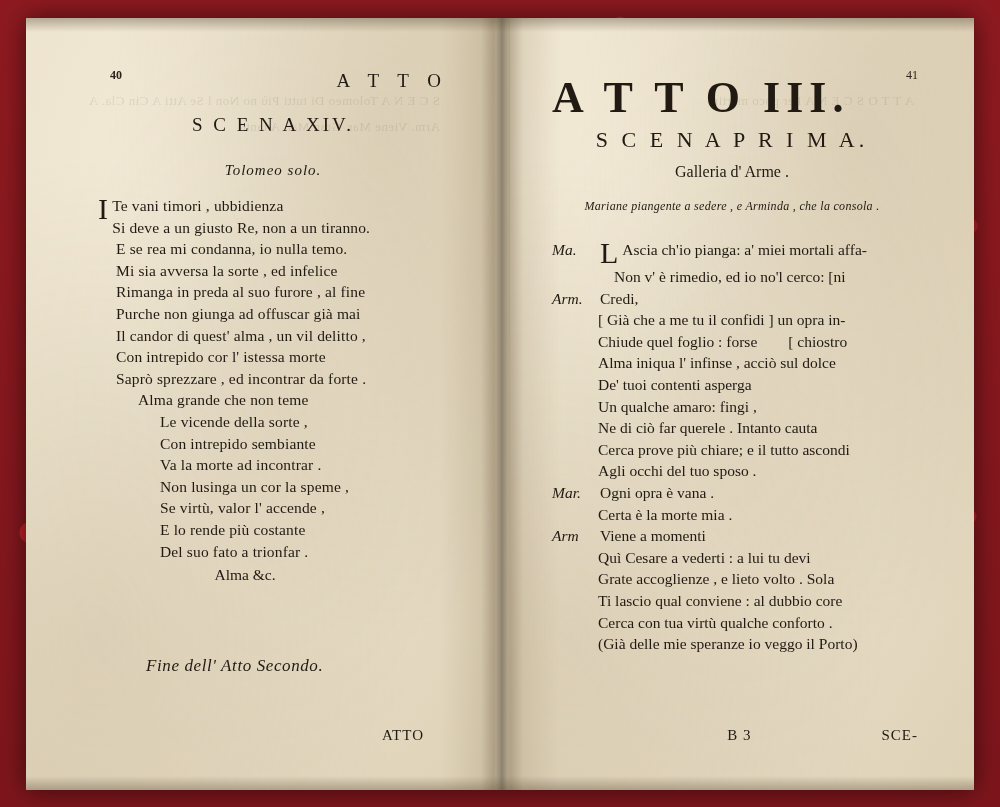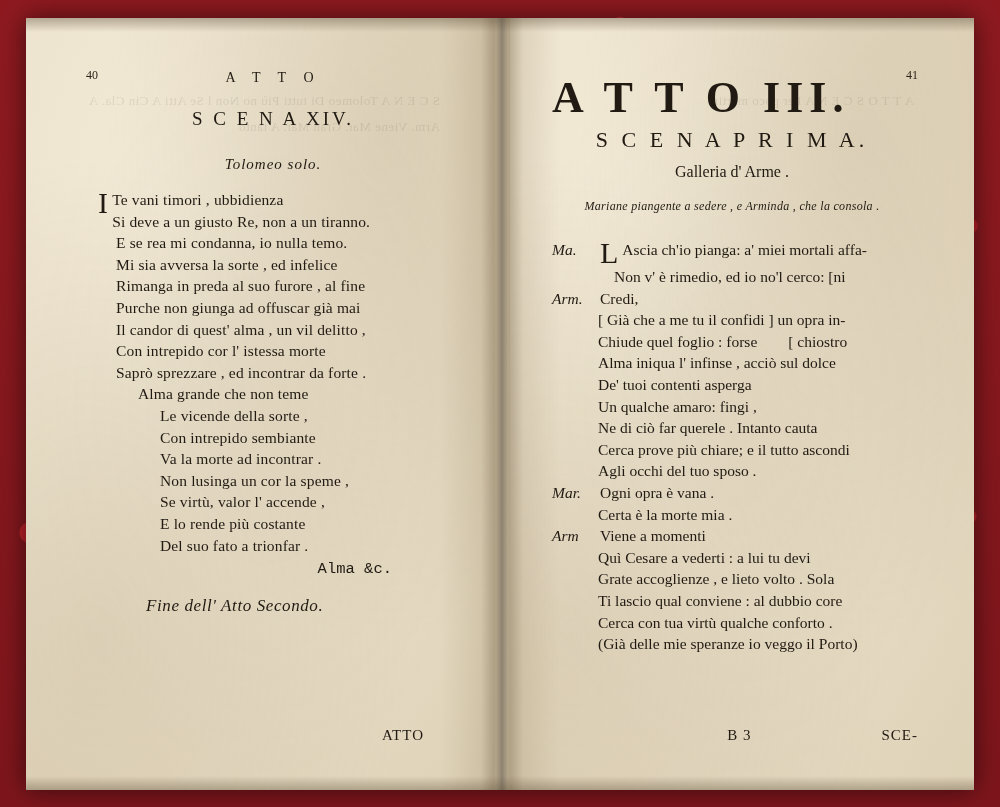--- a/index.html
+++ b/index.html
@@ -123,26 +123,26 @@
   .left .content  { padding: 52px 52px 24px 72px; }
   .right .content { padding: 48px 62px 24px 52px; }
 
   .folio {
     position: absolute;
     top: 50px;
     font-size: 12px;
     color: #2b2319;
     font-family: "Liberation Serif", serif;
   }
-  .folio.l { left: 60px; }
+  .folio.l { left: 84px; font-weight: bold; }
   .folio.r { right: 56px; }
 
   .runhead {
-    text-align: center;
-    font-size: 14px;
+    text-align: right;
+    font-size: 19px;
     letter-spacing: 7px;
     margin: 0 0 8px 0;
     font-family: "Liberation Serif", serif;
   }
   .scenehead {
     text-align: center;
     font-size: 19px;
     letter-spacing: 3px;
     margin: 22px 0 26px 0;
   }
@@ -166,32 +166,31 @@
 
   .dropcap {
     float: left;
     font-size: 30px;
     line-height: 26px;
     padding: 1px 4px 0 0;
     font-family: "Liberation Serif", serif;
   }
 
   .closing {
-    margin-top: 18px;
+    margin-top: 72px;
     font-style: italic;
     font-size: 17px;
     letter-spacing: .6px;
     padding-left: 48px;
   }
   .alma-c {
-    text-align: right;
+    text-align: center;
     padding-right: 56px;
     margin-top: 4px;
     font-size: 15.5px;
-    font-family: Liberation Mono, monospace;
   }
 
   .footline {
     position: absolute;
     bottom: 46px;
     font-size: 15px;
     letter-spacing: 1px;
   }
   .footline.catch-l { right: 76px; }
   .footline.sig     { left: 50%; transform: translateX(-40%); }

